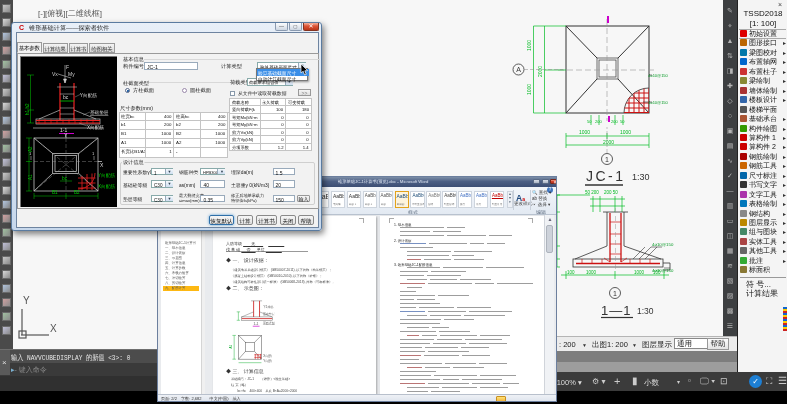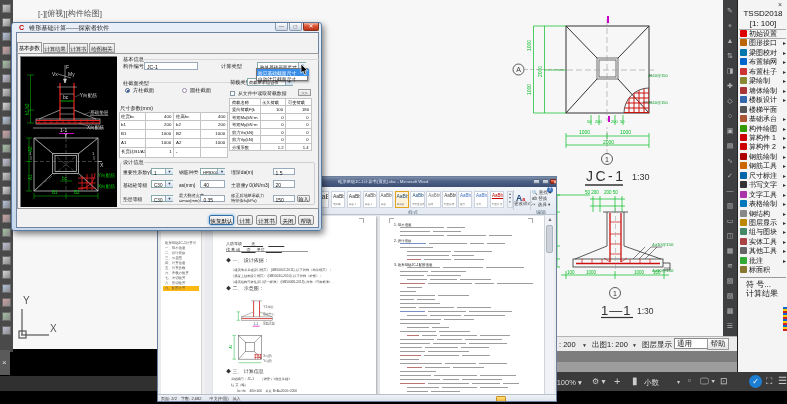--- a/index.html
+++ b/index.html
@@ -1,21 +1,21 @@
 <!DOCTYPE html>
 <html><head><meta charset="utf-8"><style>
 *{margin:0;padding:0;box-sizing:border-box}
 body{font-family:"Liberation Sans",sans-serif;background:#000;width:787px;height:404px;overflow:hidden}
 .ab{position:absolute}
 #stage{position:relative;width:787px;height:404px;background:#000;overflow:hidden}
 
 </style></head><body>
 <div id="stage">
 <div class="ab" style="left:13px;top:0;width:710px;height:349px;background:#f7f7f7"></div>
-<div class="ab" style="left:38px;top:8px;font-size:8px;color:#555;letter-spacing:0px">[-][俯视][构件绘图]</div>
+<div class="ab" style="left:38px;top:8px;font-size:8px;color:#555;letter-spacing:0px">[-][俯视][二维线框]</div>
 <div class="ab" style="left:0;top:0;width:13px;height:352px;background:#4a4a4a">
       <div class="ab" style="left:2px;top:4px;width:9px;height:9px;background:linear-gradient(135deg,#c8c8c8,#8a8a8a);border:1px solid #6a6a6a"></div>
       <div class="ab" style="left:2px;top:18px;width:9px;height:9px;background:linear-gradient(135deg,#d8d8d8,#8a8a8a);border:1px solid #6a6a6a"></div>
       <div class="ab" style="left:2px;top:32px;width:9px;height:9px;background:linear-gradient(135deg,#b0c4de,#8a8a8a);border:1px solid #6a6a6a"></div>
       <div class="ab" style="left:2px;top:46px;width:9px;height:9px;background:linear-gradient(135deg,#cfa0a0,#8a8a8a);border:1px solid #6a6a6a"></div>
       <div class="ab" style="left:2px;top:60px;width:9px;height:9px;background:linear-gradient(135deg,#a0c0a0,#8a8a8a);border:1px solid #6a6a6a"></div>
       <div class="ab" style="left:2px;top:74px;width:9px;height:9px;background:linear-gradient(135deg,#c0c0d8,#8a8a8a);border:1px solid #6a6a6a"></div>
       <div class="ab" style="left:2px;top:88px;width:9px;height:9px;background:linear-gradient(135deg,#c8c8c8,#8a8a8a);border:1px solid #6a6a6a"></div>
       <div class="ab" style="left:2px;top:102px;width:9px;height:9px;background:linear-gradient(135deg,#d8d8d8,#8a8a8a);border:1px solid #6a6a6a"></div>
       <div class="ab" style="left:2px;top:116px;width:9px;height:9px;background:linear-gradient(135deg,#b0c4de,#8a8a8a);border:1px solid #6a6a6a"></div>
@@ -319,20 +319,25 @@
 </svg></div>
 <div class="ab" style="left:540px;top:336px;width:197px;height:15px;background:#ececec;border-top:1px solid #b5b5b5;border-left:1px solid #b5b5b5">
       <div class="ab" style="left:18px;top:3px;font-size:7.5px;color:#222">: 200</div>
       <div class="ab" style="left:41px;top:5px;font-size:5px;color:#333">▼</div>
       <div class="ab" style="left:51px;top:3px;font-size:7.5px;color:#222">出图1: 200</div>
       <div class="ab" style="left:91px;top:5px;font-size:5px;color:#333">▼</div>
       <div class="ab" style="left:101px;top:3px;font-size:7.5px;color:#222">图层显示</div>
       <div class="ab" style="left:133px;top:1px;width:42px;height:11px;background:#fff;border:1px solid #888;font-size:7.5px;color:#222;padding-left:2px">通用 <span style="float:right;font-size:5px">▼</span></div>
       <div class="ab" style="left:166px;top:1px;width:22px;height:12px;background:linear-gradient(#fdfdfd,#e3e3e3);border:1px solid #999;font-size:7.5px;color:#222;text-align:center">帮助</div>
     </div>
+<div class="ab" style="left:0;top:349px;width:160px;height:26px;background:#4c4c4c;border:1px solid #6e6e6e;border-left:none">
+      <div class="ab" style="left:11px;top:3px;font-size:7.5px;color:#e8e8e8;font-family:'Liberation Mono',monospace;white-space:nowrap;transform:scale(0.82,1);transform-origin:0 0">输入 NAVVCUBEDISPLAY 的新值 &lt;3&gt;: 0</div>
+      <div class="ab" style="left:0;top:13px;width:160px;height:13px;background:#3a3a3a"></div>
+      <div class="ab" style="left:11px;top:15px;font-size:7px;color:#888"><span style="color:#7ab0d0">▸</span>- 键入命令</div>
+    </div>
 <div class="ab" style="left:0;top:350px;width:10px;height:25px;background:#5a5a5a">
       <div class="ab" style="left:2px;top:8px;color:#ddd;font-size:8px">×</div>
     </div>
 <div class="ab" style="left:0;top:376px;width:160px;height:15px;background:#303030"></div>
 <div class="ab" style="left:557px;top:351px;width:180px;height:11px;background:#7d7d7d"></div>
 <div class="ab" style="left:557px;top:362px;width:180px;height:10px;background:#9d9d9d"></div>
 <div class="ab" style="left:492px;top:372px;width:295px;height:19px;background:#3b3b3b">
       <div class="ab" style="left:12px;top:4px;font-size:10px;color:#ccc">犬 人</div>
       <div class="ab" style="left:48px;top:6px;font-size:7.5px;color:#ddd">1:1 / 100% ▾</div>
       <div class="ab" style="left:100px;top:5px;font-size:8px;color:#ccc">⚙ ▾</div>

